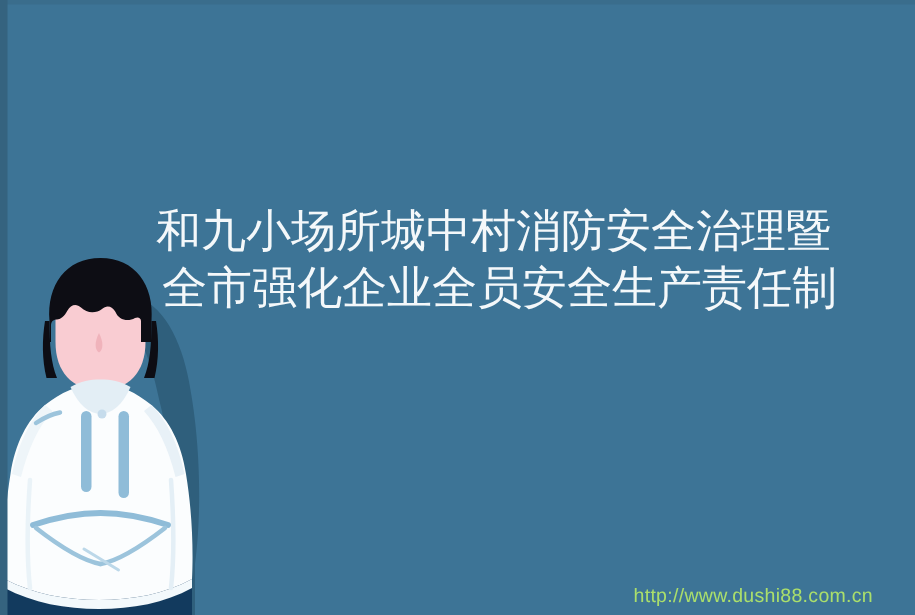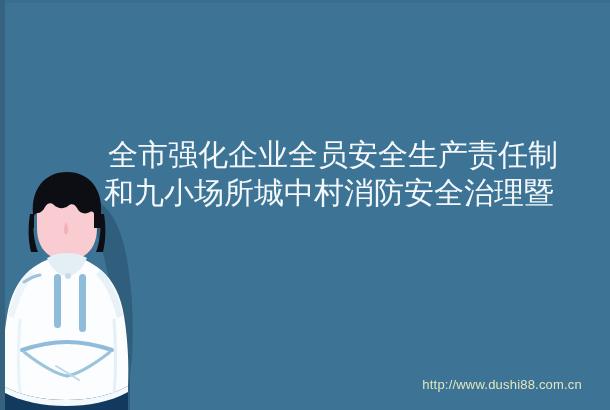--- a/index.html
+++ b/index.html
@@ -52,23 +52,23 @@
     display: block;
     white-space: nowrap;
   }
   .headline .line.l1 { text-indent: 4px; }
   .headline .line.l2 { text-indent: 0px; }
 
   
   .watermark {
     position: absolute;
     right: 28px;
-    bottom: 18px;
+    bottom: 6px;
     z-index: 7;
-    color: #fef9c3;
+    color: #bef264;
     opacity: 0.85;
     font-size: 13px;
     letter-spacing: 0.2px;
     white-space: nowrap;
     text-align: center;
   }
 
   
   .figure {
     position: absolute;
@@ -137,19 +137,19 @@
                L128 240 L3 240 Z" fill="#123a5e"></path>
       <path d="M3 216 C22 226 44 230 66 230 C88 230 110 226 128 216
                L128 222 C110 232 88 236 66 236 C44 236 22 232 3 222 Z" fill="#f3f9fc"></path>
 
       <path d="M20 150 C18 178 18 204 20 222" stroke="#eaf3f8" stroke-width="3" fill="none" stroke-linecap="round"></path>
       <path d="M114 150 C116 178 116 204 114 222" stroke="#e4eff6" stroke-width="3" fill="none" stroke-linecap="round"></path>
     </svg>
   </div>
 
   <div class="headline">
+    <span class="line l2">和九小场所城中村消防安全治理暨</span>
     <span class="line l1">全市强化企业全员安全生产责任制</span>
-    <span class="line l2">和九小场所城中村消防安全治理暨</span>
   </div>
 
   <div class="watermark">http://www.dushi88.com.cn</div>
 
 </div>
 
 </body></html>

